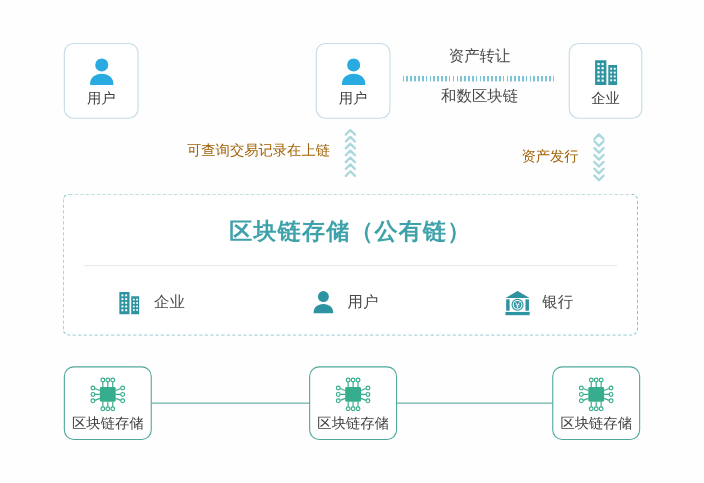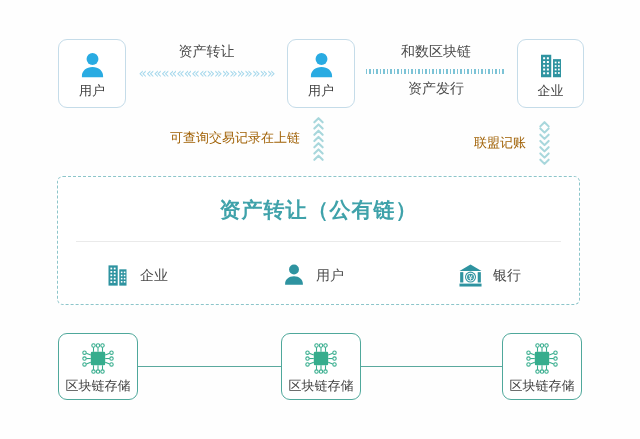--- a/index.html
+++ b/index.html
@@ -67,39 +67,35 @@
   <div class="node" style="left:58px;top:39px;width:68px;height:69px">
     <span class="icon-blue">
       <svg viewBox="0 0 24 24" width="31" height="31">
         <circle cx="12" cy="7" r="4.6" fill="currentColor"></circle>
         <path d="M12 13.2c-4.8 0-8.2 3-8.2 6.9v1H20.2v-1c0-3.9-3.4-6.9-8.2-6.9z" fill="currentColor"></path>
       </svg>
     </span>
     <span class="node-label">用户</span>
   </div>
 
-  <div class="h-link" style="left:126px;top:38px;width:161px;height:60px">
-    <div class="link-label" style="padding-top:6px">资产转让</div>
-    <div class="chevron-row" style="top:28px"><span>«««««««««</span><span>»»»»»»»»»</span></div>
-  </div>
 
   <div class="node" style="left:287px;top:39px;width:68px;height:69px">
     <span class="icon-blue">
       <svg viewBox="0 0 24 24" width="31" height="31">
         <circle cx="12" cy="7" r="4.6" fill="currentColor"></circle>
         <path d="M12 13.2c-4.8 0-8.2 3-8.2 6.9v1H20.2v-1c0-3.9-3.4-6.9-8.2-6.9z" fill="currentColor"></path>
       </svg>
     </span>
     <span class="node-label">用户</span>
   </div>
 
   <div class="h-link" style="left:355px;top:38px;width:162px;height:62px">
-    <div class="link-label" style="padding-top:6px">和数区块链</div>
+    <div class="link-label" style="padding-top:6px">资产转让</div>
     <div class="bar-line" style="top:31px"></div>
-    <div class="link-label" style="position:absolute;left:0;right:0;top:43px">资产发行</div>
+    <div class="link-label" style="position:absolute;left:0;right:0;top:43px">和数区块链</div>
   </div>
 
   <div class="node" style="left:517px;top:39px;width:67px;height:69px">
     <span class="icon-teal">
       <svg viewBox="0 0 24 24" width="30" height="30">
         <path d="M4 3h8.2v18H4z" fill="currentColor"></path>
         <path d="M13.6 6.5h6.4V21h-6.4z" fill="currentColor"></path>
         <g fill="#fff">
           <rect x="5.7" y="5" width="1.6" height="1.6"></rect>
             <rect x="8.7" y="5" width="1.6" height="1.6"></rect>
@@ -125,29 +121,29 @@
     <span class="node-label">企业</span>
   </div>
 
   <span class="mid-label" style="left:170px;top:131px">可查询交易记录在上链</span>
   <span class="v-chevrons" style="left:312px;top:114px">
     <svg viewBox="0 0 12 48" width="13" height="50">
       <path d="M2 8 6 4 10 8 M2 14 6 10 10 14 M2 20 6 16 10 20 M2 26 6 22 10 26 M2 32 6 28 10 32 M2 38 6 34 10 38 M2 44 6 40 10 44" fill="none" stroke="currentColor" stroke-width="2" stroke-linecap="round" stroke-linejoin="round"></path>
     </svg>
   </span>
 
-  <span class="mid-label" style="left:474px;top:136px">联盟记账</span>
+  <span class="mid-label" style="left:474px;top:136px">资产发行</span>
   <span class="v-chevrons" style="left:538px;top:117px">
     <svg viewBox="0 0 12 48" width="13" height="50">
       <path d="M2 9 6 5 10 9 M2 11 6 15 10 11 M2 17 6 21 10 17 M2 23 6 27 10 23 M2 29 6 33 10 29 M2 35 6 39 10 35 M2 41 6 45 10 41" fill="none" stroke="currentColor" stroke-width="2" stroke-linecap="round" stroke-linejoin="round"></path>
     </svg>
   </span>
 
   <div class="chain-box">
-    <div class="chain-title">资产转让（公有链）</div>
+    <div class="chain-title">区块链存储（公有链）</div>
     <div class="chain-divider"></div>
     <div class="participants">
 
       <div class="participant">
         <span class="icon-teal">
           <svg viewBox="0 0 24 24" width="27" height="27">
             <path d="M4 3h8.2v18H4z" fill="currentColor"></path>
             <path d="M13.6 6.5h6.4V21h-6.4z" fill="currentColor"></path>
             <g fill="#fff">
               <rect x="5.7" y="5" width="1.6" height="1.6"></rect>

